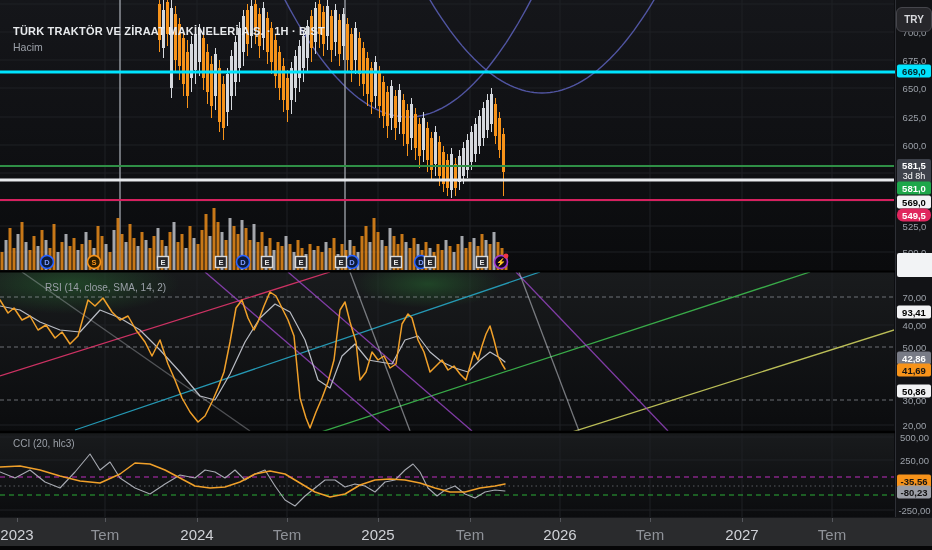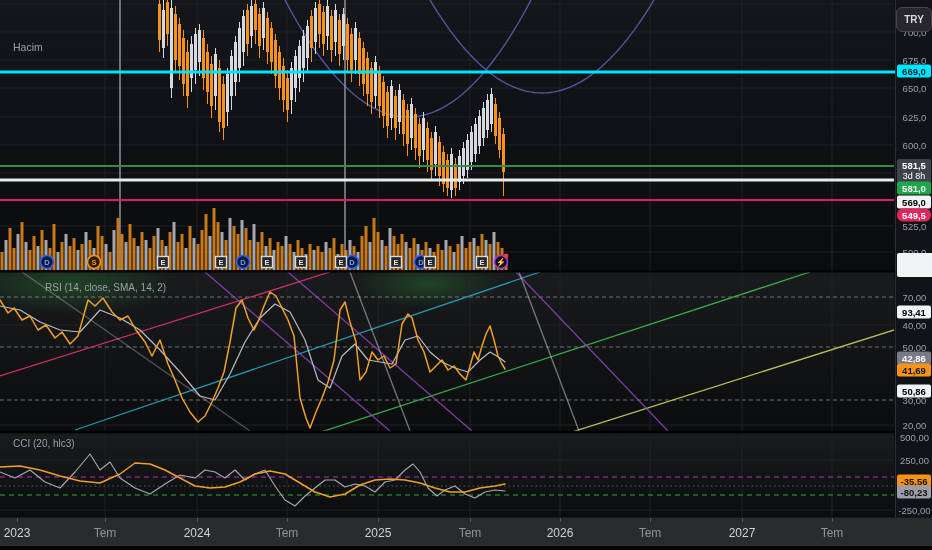--- a/index.html
+++ b/index.html
@@ -11,21 +11,21 @@
   .legend-sub{color:#9ba0a8;font-size:10.5px;}
   .pane-label{color:#9ba0a8;font-size:10px;}
   .axis-strip{position:absolute;left:895px;top:0;width:37px;height:517px;background:#121316;border-left:1px solid #2e3036;}
   .tick-label{position:absolute;width:100%;text-align:center;color:#9ba0a8;font-size:9.5px;transform:translateY(-50%);}
   .badge{position:absolute;left:1px;width:34px;text-align:center;color:#fff;font-size:9.5px;font-weight:bold;
          border-radius:2px;padding:1px 0;transform:translateY(-50%);line-height:11px;}
   .badge .sub{display:block;font-weight:normal;font-size:9px;}
   .try-btn{position:absolute;left:896px;top:7px;width:34px;height:23px;background:#27272b;border:1px solid #46464c;
            border-radius:6px;color:#d8d9dd;font-size:10px;font-weight:bold;display:flex;align-items:center;justify-content:center;}
   .time-strip{position:absolute;left:0;top:517px;width:932px;height:29px;background:#2a2b2d;border-top:1px solid #16171a;}
-  .time-label{position:absolute;top:8px;transform:translateX(-50%);font-size:12px;}
+  .time-label{position:absolute;top:8px;transform:translateX(-50%);font-size:15px;}
   .time-label.major{color:#cfd1d6;}
   .time-label.minor{color:#8f9298;}
   .time-tick{position:absolute;top:0;width:1px;height:4px;background:#55575c;}
   .bottom-bar{position:absolute;left:0;top:546px;width:932px;height:4px;background:#060607;}
 </style>
 </head>
 <body>
 
 <div id="app">
   <svg id="chart-svg" width="932" height="550">
@@ -472,20 +472,21 @@
         <line x1="0" y1="477" x2="894" y2="477" stroke="#cf30cf" opacity="0.9" stroke-width="1.2" stroke-dasharray="5 4"></line>
         <line x1="0" y1="486" x2="894" y2="486" stroke="#8a8d94" opacity="0.6" stroke-width="1.2" stroke-dasharray="1.5 3"></line>
         <line x1="0" y1="495" x2="894" y2="495" stroke="#2ebd3a" opacity="0.9" stroke-width="1.2" stroke-dasharray="5 4"></line>
         <polyline points="0,472 15,478 30,470 45,482 60,488 75,472 90,454 100,470 110,462 120,478 135,488 150,494 165,484 180,475 195,478 205,470 215,472 225,478 235,470 245,480 255,474 265,470 275,486 285,500 295,506 305,496 315,488 325,480 335,480 345,487 355,484 365,486 375,492 385,482 395,480 405,470 413,464 420,472 428,488 437,496 445,490 455,486 465,494 475,498 485,492 495,490 505,491" fill="none" stroke="#a7aab2" stroke-width="1.1" stroke-linejoin="round" stroke-linecap="round"></polyline>
         <polyline points="0,467 20,466 40,470 60,476 80,481 100,483 120,474 135,463 150,464 165,470 180,478 195,486 210,488 225,487 240,482 255,474 270,471 285,474 300,483 315,492 330,497 345,494 360,485 375,480 390,479 405,480 420,483 435,488 450,492 465,492 480,488 495,486 505,484" fill="none" stroke="#f0a02a" stroke-width="1.5" stroke-linejoin="round" stroke-linecap="round"></polyline>
       </g>
       <line x1="0" y1="271.5" x2="932" y2="271.5" stroke="#000" stroke-width="2"></line>
       <line x1="0" y1="432" x2="932" y2="432" stroke="#000" stroke-width="2.5"></line>
     </svg>
 
+  <div class="overlay legend-title" style="left:13px;top:25px;">TÜRK TRAKTÖR VE ZİRAAT MAKİNELERİ A.Ş. · 1H · BIST</div>
   <div class="overlay legend-sub" style="left:13px;top:41px;">Hacim</div>
   <div class="overlay pane-label" style="left:13px;top:282px;padding-left:32px;">RSI (14, close, SMA, 14, 2)</div>
   <div class="overlay pane-label" style="left:13px;top:438px;">CCI (20, hlc3)</div>
 
   <div class="axis-strip" id="price-axis">
       <div class="tick-label" style="top: 32px;">700,0</div>
       <div class="tick-label" style="top: 60px;">675,0</div>
       <div class="tick-label" style="top: 88px;">650,0</div>
       <div class="tick-label" style="top: 117px;">625,0</div>
       <div class="tick-label" style="top: 145px;">600,0</div>

